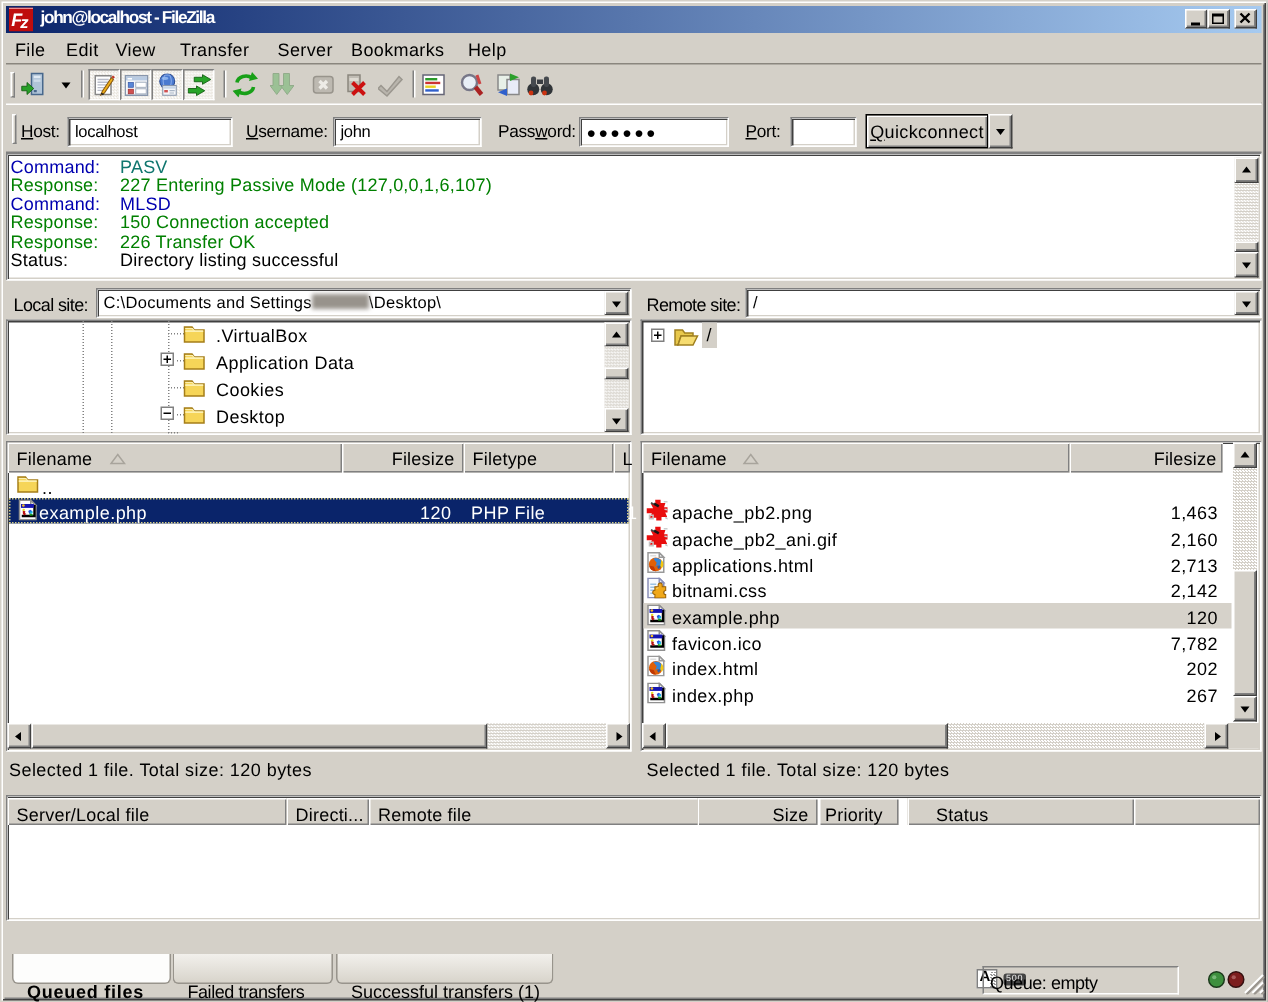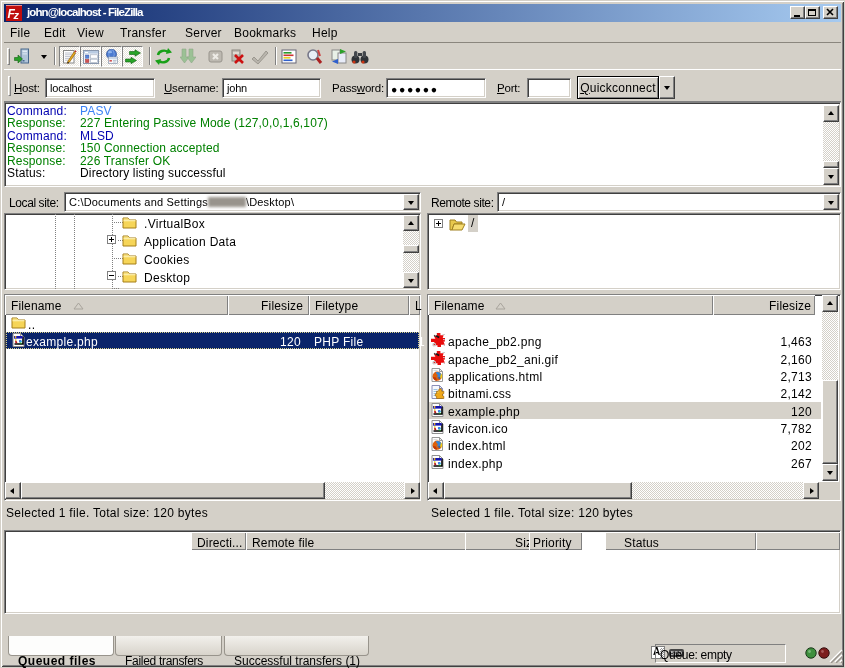--- a/index.html
+++ b/index.html
@@ -259,21 +259,21 @@
   <span class="qclab" style="left:493px"><span class="ul">P</span>ort:</span>
   <div class="qcfield" style="left:523px;width:44px"></div>
   <div class="abs" style="left:573px;top:6px;width:82px;height:23px;background:#d4d0c8;border:1px solid #000;box-shadow:inset 1px 1px 0 #fff, inset -1px -1px 0 #808080;text-align:center;padding-top:4px"><span class="ul">Q</span>uickconnect</div>
   <div class="abs raise" style="left:655px;top:6px;width:16px;height:23px">
       <span class="ar ar-dn" style="left:4px;top:9px"></span>
     </div>
 </div>
 
 <div id="log">
   <span class="logline" style="top:1px;color:#0000b0">Command:</span>
-    <span class="logmsg" style="top:1px;color:#3b82f6">PASV</span>
+    <span class="logmsg" style="top:1px;color:#0f766e">PASV</span>
   <span class="logline" style="top:13px;color:#008000">Response:</span>
     <span class="logmsg" style="top:13px;color:#008000">227 Entering Passive Mode (127,0,0,1,6,107)</span>
   <span class="logline" style="top:26px;color:#0000b0">Command:</span>
     <span class="logmsg" style="top:26px;color:#0000b0">MLSD</span>
   <span class="logline" style="top:38px;color:#008000">Response:</span>
     <span class="logmsg" style="top:38px;color:#008000">150 Connection accepted</span>
   <span class="logline" style="top:51px;color:#008000">Response:</span>
     <span class="logmsg" style="top:51px;color:#008000">226 Transfer OK</span>
   <span class="logline" style="top:63px;color:#000">Status:</span>
     <span class="logmsg" style="top:63px;color:#000">Directory listing successful</span>
@@ -460,24 +460,25 @@
   <div class="sbtn" style="left:375px;top:187px;width:16px;height:17px">
       <span class="ar ar-rt" style="left:6px;top:5px"></span>
     </div>
   <div class="abs" style="left:391px;top:187px;width:21px;height:17px;background:#d4d0c8"></div>
 </div>
 
 <span class="statline" style="left:6px">Selected 1 file. Total size: 120 bytes</span>
 <span class="statline" style="left:431px">Selected 1 file. Total size: 120 bytes</span>
 
 <div class="pane" id="queue" style="left:4px;top:530px;width:837px;height:84px">
+  <div class="hcell" style="left:0;top:1px;width:186px;height:18px;padding-left:6px">Server/Local file</div>
   <div class="hcell" style="left:186px;top:1px;width:55px;height:18px;padding-left:6px">Directi...</div>
   <div class="hcell" style="left:241px;top:1px;width:239px;height:18px;padding-left:6px">Remote file</div>
   <div class="hcell r" style="left:460px;top:1px;width:80px;height:18px">Size</div>
-  <div class="hcell" style="left:524px;top:1px;width:53px;height:18px;padding-left:4px">Priority</div>
+  <div class="hcell" style="left:541px;top:1px;width:53px;height:18px;padding-left:4px">Priority</div>
   <div class="hcell" style="left:600px;top:1px;width:151px;height:18px;padding-left:19px">Status</div>
   <div class="hcell" style="left:751px;top:1px;width:84px;height:18px"></div>
 </div>
 
 <div class="tab active" style="left:8px;width:106px;letter-spacing:0.5px">Queued files</div>
 <div class="tab" style="left:115px;width:107px;letter-spacing:-0.3px">Failed transfers</div>
 <div class="tab" style="left:224px;width:145px;letter-spacing:0px">Successful transfers (1)</div>
 
 <div id="statusbar" class="abs" style="left:4px;top:641px;width:837px;height:23px">
   <div class="abs" style="left:647px;top:5px;width:14px;height:13px;background:#fff;border:1px solid #808080">

